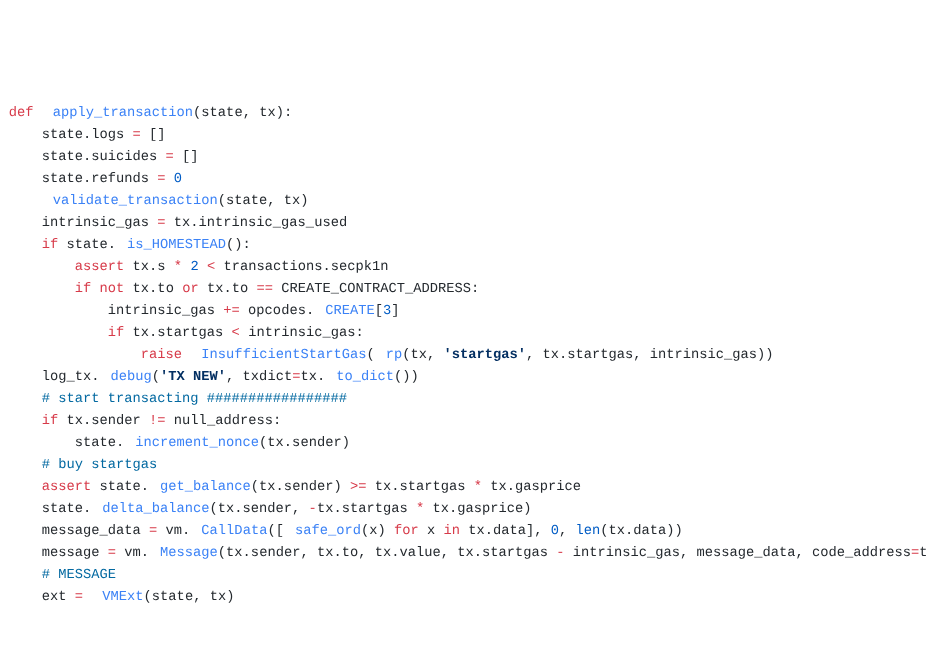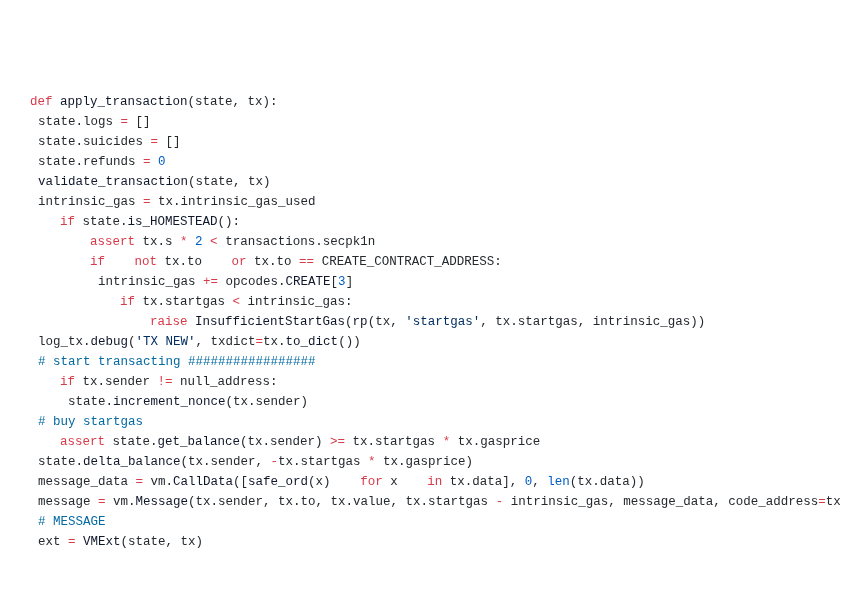--- a/index.html
+++ b/index.html
@@ -5,24 +5,24 @@
   * { margin: 0; padding: 0; box-sizing: border-box; }
   body {
     font-family: "SFMono-Regular", Consolas, "Liberation Mono", Menlo, monospace;
     font-size: 12.5px;
     line-height: 20px;
     background: #ffffff;
     color: #24292e;
     padding: 12px 8px;
     white-space: pre;
   }
-  .kw { color: #d73a49; margin-left: 22px; }      
-  .fn { color: #0f172a; }      
+  .kw { color: #d73a49; }      
+  .fn { color: #3b82f6; margin-left: 10px; }      
   .num { color: #005cc5; }     
-  .str { color: #032f62; }     
+  .str { color: #032f62; font-weight: bold; }     
   .cm { color: #0369a1; }      
   .op { color: #d73a49; }      
   .txt { color: #24292e; }     
   .line { display: block; }
 </style>
 </head>
 <body>
 
 
 

